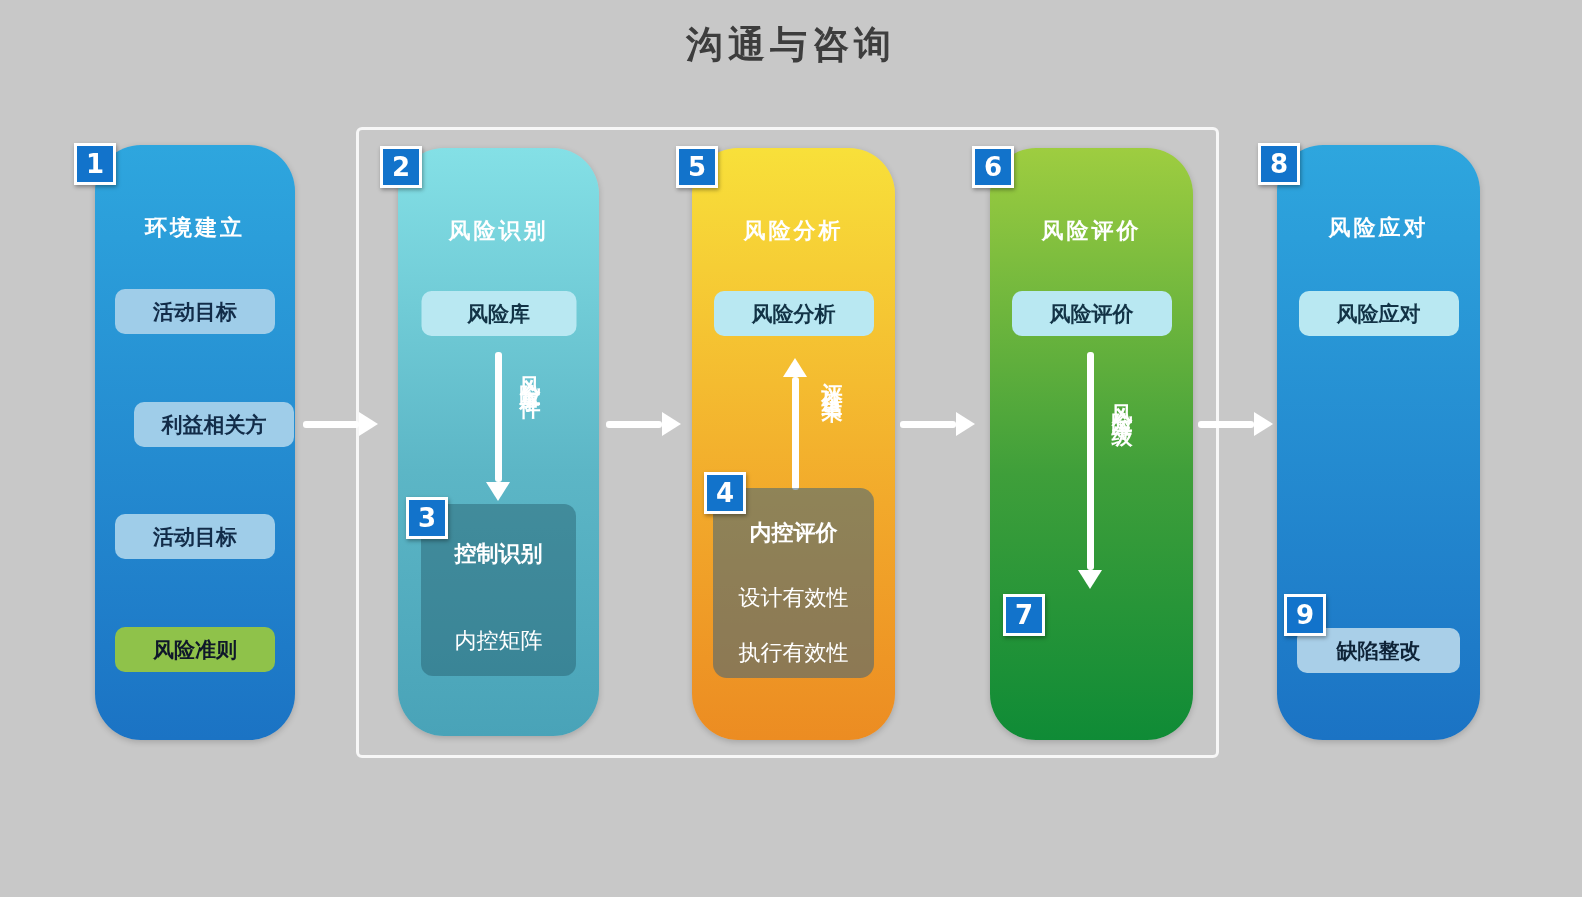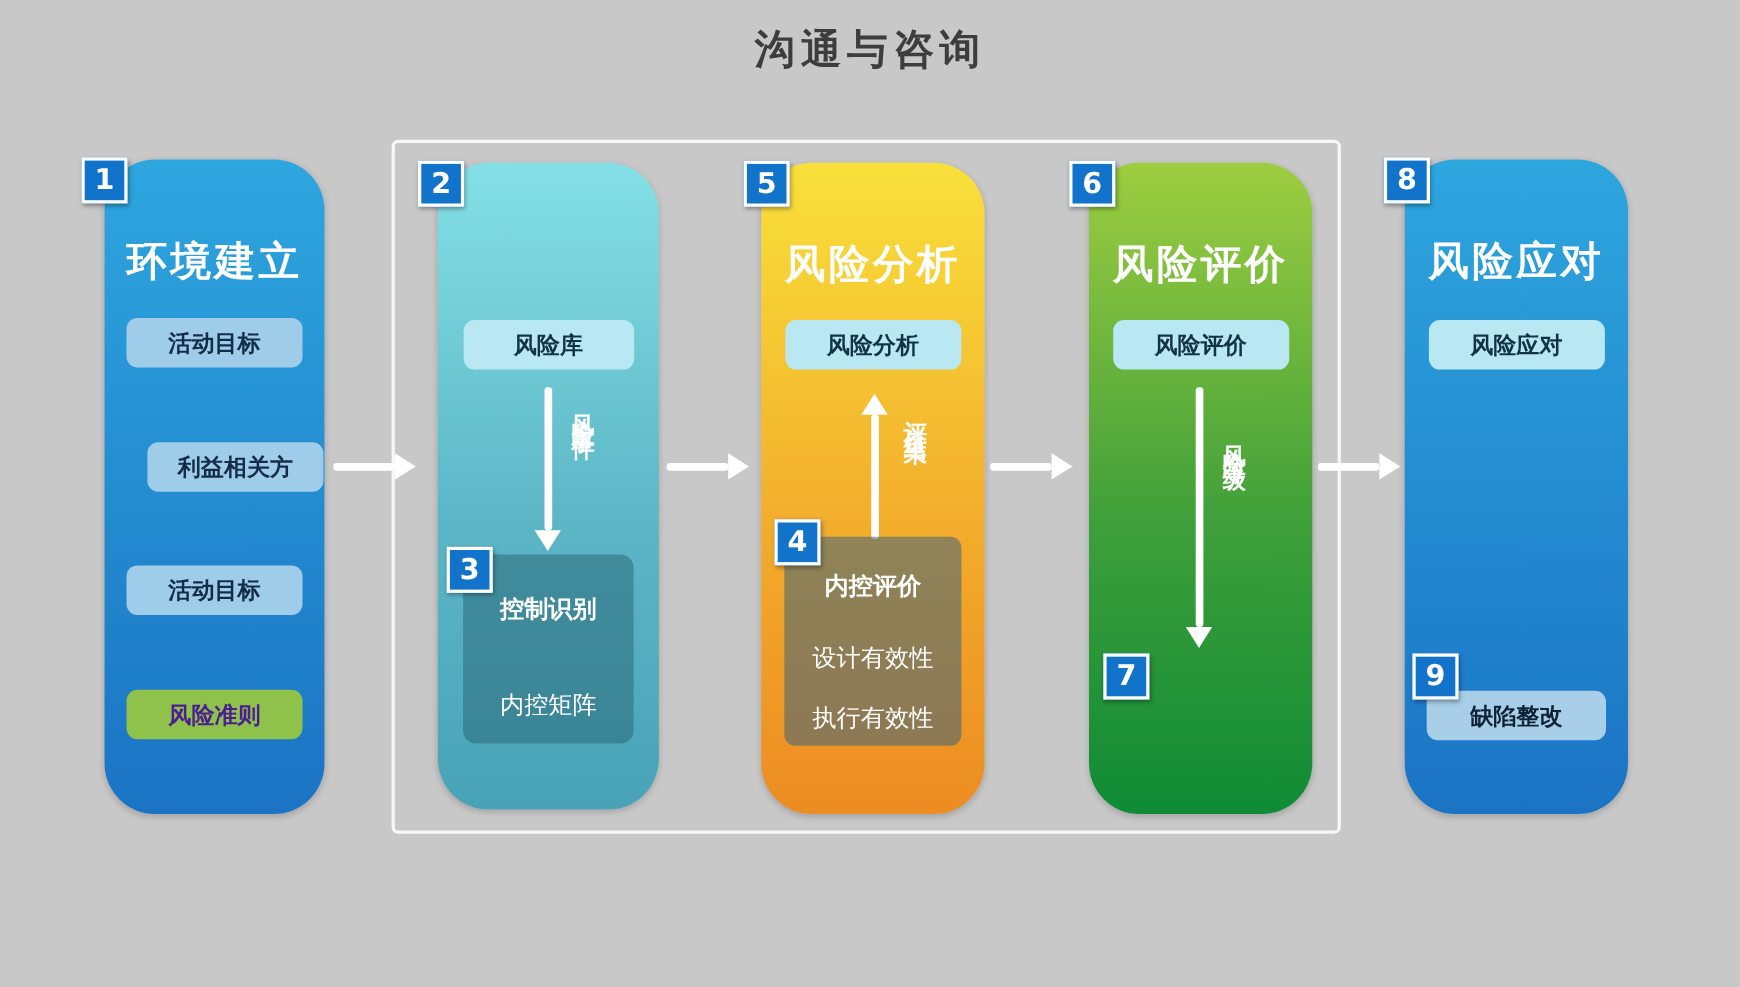--- a/index.html
+++ b/index.html
@@ -34,40 +34,40 @@
     background:linear-gradient(180deg,#84e0e6 0%,#5cb6c6 55%,#49a3b8 100%);}
   .col3{left:692px;top:148px;width:203px;height:592px;
     background:linear-gradient(180deg,#f8e03a 0%,#f2a92b 60%,#ec8c22 100%);}
   .col4{left:990px;top:148px;width:203px;height:592px;
     background:linear-gradient(180deg,#9ecd40 0%,#3f9f3a 55%,#0f8b36 100%);}
   .col5{left:1277px;top:145px;width:203px;height:595px;
     background:linear-gradient(180deg,#2ea6de 0%,#1b73c4 100%);}
 
   .col-title{
     position:absolute;left:0;top:68px;width:100%;
-    text-align:center;color:#ffffff;font-size:37px;font-weight:bold;
+    text-align:center;color:#ffffff;font-size:22px;font-weight:bold;
     letter-spacing:3px;
   }
 
   .badge{
     position:absolute;width:36px;height:36px;z-index:6;
     background:#1273cb;border:3px solid #ffffff;
     display:flex;align-items:center;justify-content:center;
     color:#ffffff;font-size:26px;font-weight:bold;
     box-shadow:1px 2px 4px rgba(0,0,0,0.35);
   }
 
   .pill{
     position:absolute;left:50%;transform:translateX(-50%);
     width:160px;height:45px;border-radius:10px;
     display:flex;align-items:center;justify-content:center;
     font-size:21px;font-weight:bold;
   }
   .pill-blue{background:#9fcde9;color:#122c49;}
-  .pill-green{background:#8fc24a;color:#4c1d95;}
+  .pill-green{background:#8fc24a;color:#0f172a;}
   .pill-cyan{background:#b9e8f2;color:#123346;}
   .pill-sage{background:#97b79d;color:#10210f;}
   .pill-steel{background:#a9cfe8;color:#0e2337;}
 
   .pill-fixed{left:auto;transform:none;}
 
   .v-arrow{position:absolute;display:flex;flex-direction:column;align-items:center;z-index:3;}
   .v-shaft{width:7px;background:#ffffff;border-radius:3px;}
   .v-head-down{width:0;height:0;border-left:12px solid transparent;border-right:12px solid transparent;border-top:19px solid #ffffff;}
   .v-head-up{width:0;height:0;border-left:12px solid transparent;border-right:12px solid transparent;border-bottom:19px solid #ffffff;}
@@ -76,21 +76,21 @@
     position:absolute;writing-mode:vertical-rl;text-orientation:upright;
     color:#ffffff;font-weight:bold;font-size:21px;letter-spacing:7px;z-index:3;
   }
 
   .h-arrow{position:absolute;top:412px;display:flex;align-items:center;z-index:3;}
   .h-shaft{width:56px;height:7px;background:#ffffff;border-radius:3px;}
   .h-head{width:0;height:0;border-top:12px solid transparent;border-bottom:12px solid transparent;border-left:19px solid #ffffff;}
 
   .inner-box{position:absolute;border-radius:10px;z-index:4;}
   .inner-box2{left:23px;top:356px;width:155px;height:172px;background:rgba(36,92,107,0.45);border-radius:12px;}
-  .inner-box3{left:21px;top:340px;width:161px;height:190px;background:rgba(52,96,128,0.52);}
+  .inner-box3{left:21px;top:340px;width:161px;height:190px;background:rgba(52,96,128,0.52);border-radius:14px;}
   .inner-line{position:absolute;left:0;width:100%;text-align:center;color:#ffffff;font-size:22px;}
   .inner-line.bold{font-weight:bold;}
 </style>
 </head>
 <body>
 
 <div class="canvas">
 
   <div class="banner top">沟通与咨询</div>
 
@@ -100,20 +100,21 @@
     <div class="badge" style="left:-21px;top:-2px;">1</div>
     <div class="col-title">环境建立</div>
     <div class="pill pill-blue" style="top:144px;">活动目标</div>
     <div class="pill pill-blue" style="top:257px;margin-left:19px;">利益相关方</div>
     <div class="pill pill-blue" style="top:369px;">活动目标</div>
     <div class="pill pill-green" style="top:482px;">风险准则</div>
   </div>
 
   <div class="col col2">
     <div class="badge" style="left:-18px;top:-2px;">2</div>
+    <div class="col-title">风险识别</div>
     <div class="pill pill-cyan" style="top:143px;width:155px;">风险库</div>
     <div class="v-arrow" style="left:88px;top:204px;">
       <div class="v-shaft" style="height:130px;"></div>
       <div class="v-head-down"></div>
     </div>
     <div class="v-label" style="left:118px;top:212px;">风险事件</div>
     <div class="inner-box inner-box2">
       <div class="inner-line bold" style="top:35px;">控制识别</div>
       <div class="inner-line" style="top:122px;">内控矩阵</div>
     </div>

